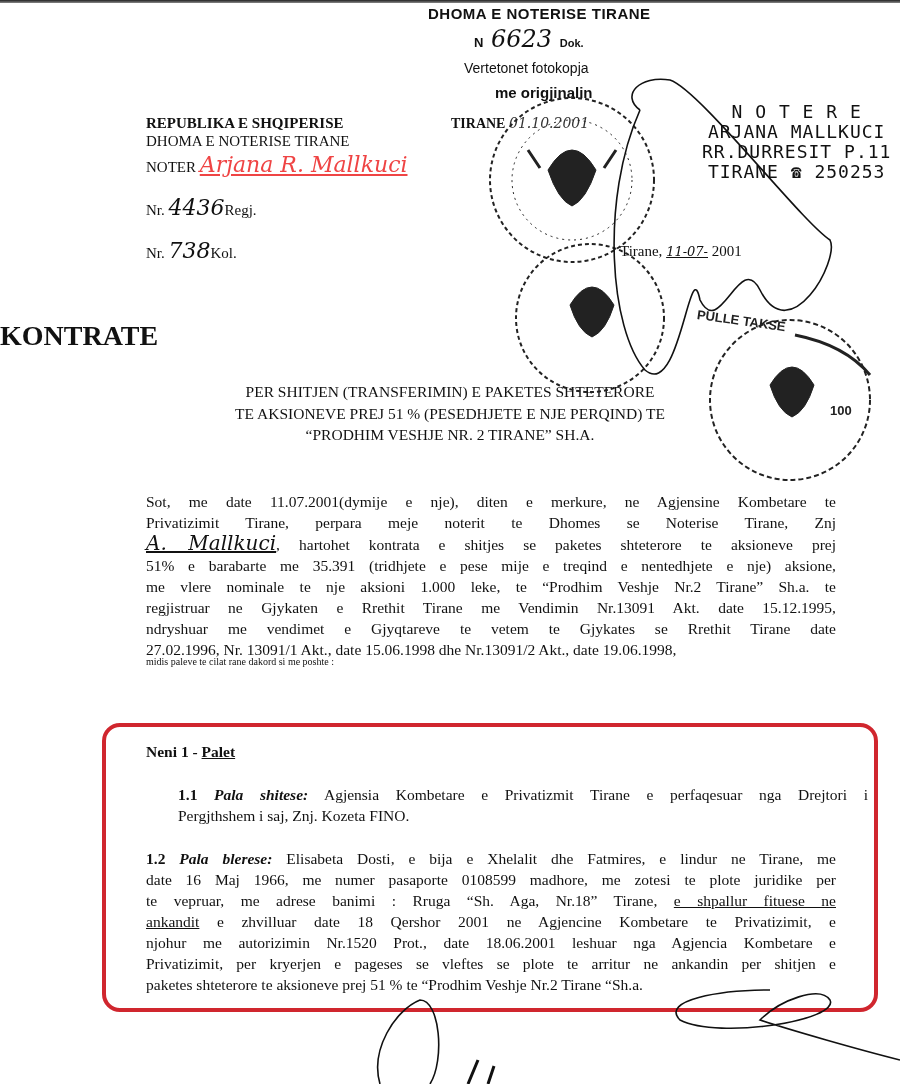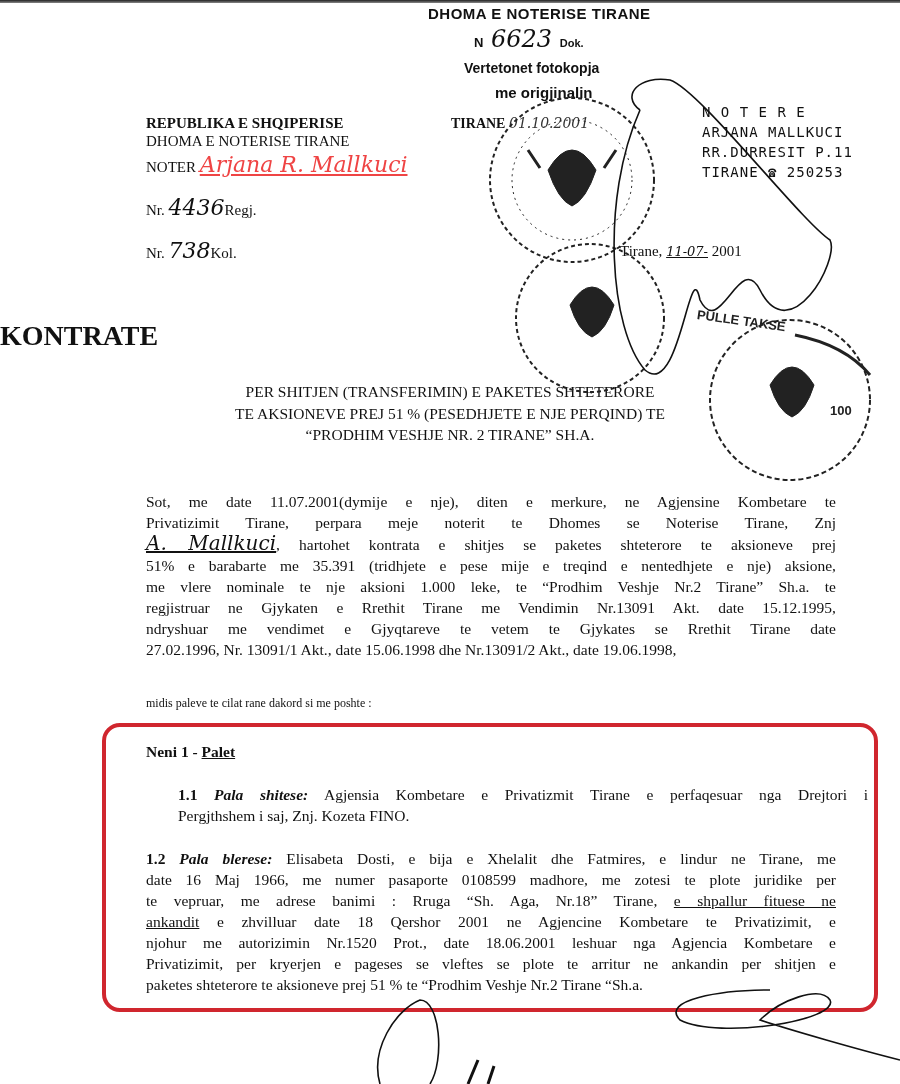--- a/index.html
+++ b/index.html
@@ -11,29 +11,29 @@
     .topbar { position: absolute; left: 0; top: 0; width: 900px; height: 3px; background: linear-gradient(#222, #888); }
     .abs { position: absolute; white-space: nowrap; }
     .sans { font-family: "Liberation Sans", "DejaVu Sans", sans-serif; }
     .mono { font-family: "DejaVu Sans Mono", "Liberation Mono", monospace; }
     .hand { font-family: "DejaVu Serif", serif; font-style: italic; color: #ef4444; }
 
     .cert-head { left: 428px; top: 5px; font-size: 15px; font-weight: bold; letter-spacing: 0.5px; }
     .cert-num { left: 474px; top: 25px; font-size: 13px; font-weight: bold; }
     .cert-num .n { font-family: "DejaVu Serif", serif; font-style: italic; font-size: 24px; font-weight: normal; margin: 0 4px; }
     .cert-num .doc { font-size: 11px; }
-    .cert-l1 { left: 464px; top: 60px; font-size: 14px; font-weight: bold; }
+    .cert-l1 { left: 464px; top: 60px; font-size: 14px; font-weight: normal; }
     .cert-l2 { left: 495px; top: 84px; font-size: 15px; font-weight: bold; }
 
     .hdr { left: 146px; font-size: 15px; }
     .hdr b { font-weight: bold; }
     .tirane-date { left: 451px; top: 115px; font-size: 14px; font-weight: bold; }
     .tirane-date .hw { font-family: "DejaVu Serif", serif; font-style: italic; font-weight: normal; color:#333; }
 
-    .noter-stamp { left: 702px; top: 102px; font-size: 14px; line-height: 20px; letter-spacing: 1px; text-align: left; }
+    .noter-stamp { left: 702px; top: 102px; font-size: 18px; line-height: 20px; letter-spacing: 1px; text-align: center; }
 
     .reg-line { left: 146px; font-size: 15px; }
     .reg-line .hw { font-family: "DejaVu Serif", serif; font-style: italic; font-size: 22px; }
 
     .place-date { left: 620px; top: 243px; font-size: 15px; }
     .place-date .hw { font-family: "DejaVu Serif", serif; font-style: italic; font-size: 13px; text-decoration: underline; }
 
     .title { left: 0; width: 900px; top: 320px; text-align: left; font-size: 28px; font-weight: bold; }
     .subtitle { left: 0; width: 900px; text-align: center; font-size: 15.5px; }
 
@@ -111,21 +111,21 @@
 <div class="abs para" style="top:491px;">
   <span class="line">Sot, me date 11.07.2001(dymije e nje), diten e merkure, ne Agjensine Kombetare te</span>
   <span class="line">Privatizimit Tirane, perpara meje noterit te Dhomes se Noterise Tirane, Znj</span>
   <span class="line"><span class="sig-inline">A. Mallkuci</span><span>, hartohet kontrata e shitjes se paketes shteterore te aksioneve prej</span></span>
   <span class="line">51% e barabarte me  35.391 (tridhjete e pese mije e treqind e nentedhjete e nje) aksione,</span>
   <span class="line">me vlere nominale te nje aksioni 1.000 leke, te “Prodhim Veshje Nr.2 Tirane” Sh.a. te</span>
   <span class="line">regjistruar ne Gjykaten e Rrethit Tirane me Vendimin Nr.13091 Akt. date 15.12.1995,</span>
   <span class="line">ndryshuar me vendimet e Gjyqtareve te vetem te Gjykates se Rrethit Tirane  date</span>
   <span class="line last">27.02.1996, Nr. 13091/1 Akt., date 15.06.1998 dhe Nr.13091/2 Akt., date 19.06.1998,</span>
 </div>
-<div class="abs" style="left:146px; top:696px; font-size:12px;">midis paleve te cilat rane dakord si me poshte :</div>
+<div class="abs" style="left:146px; top:656px; font-size:10px;">midis paleve te cilat rane dakord si me poshte :</div>
 
 <div class="highlight-box"></div>
 
 <div class="abs neni">
   <span>Neni 1 - </span><u>Palet</u>
 </div>
 
 <div class="abs item" style="top:784px;margin-left:32px;">
   <span class="line"><span class="lbl-num">1.1</span> <span class="lbl-it">Pala shitese:</span><span> Agjensia Kombetare e Privatizmit Tirane e perfaqesuar nga Drejtori i</span></span>
   <span class="line last">Pergjthshem i saj, Znj. Kozeta FINO.</span>

